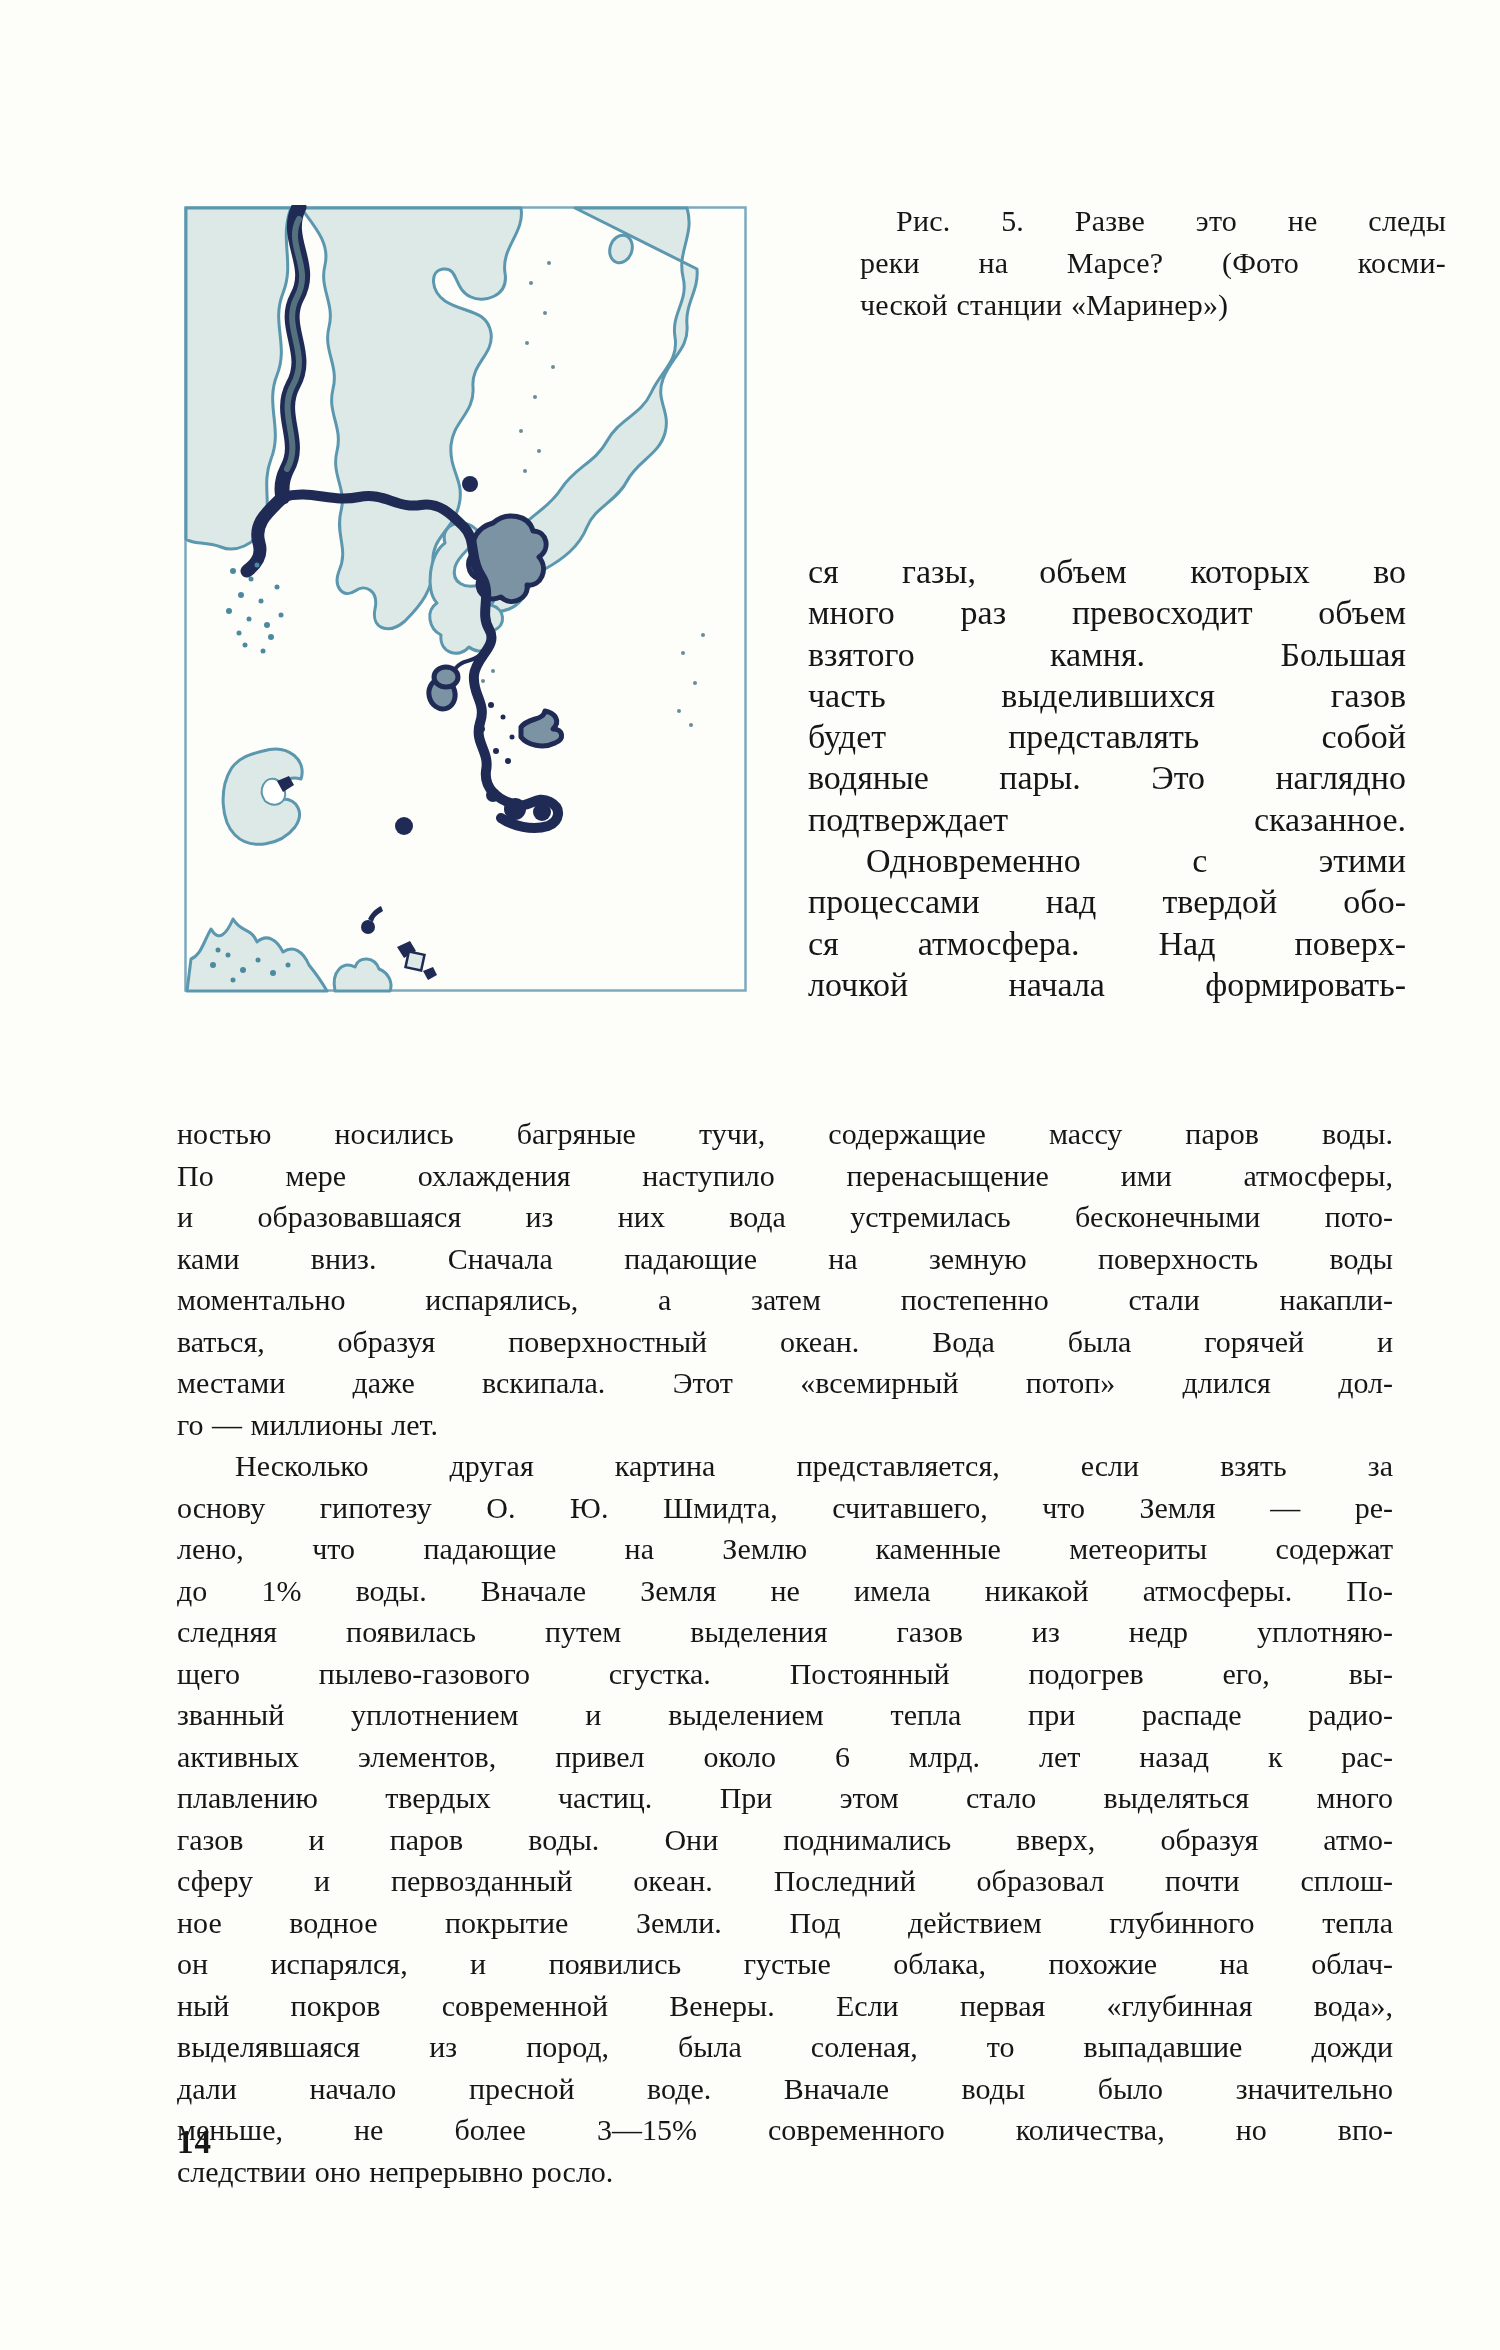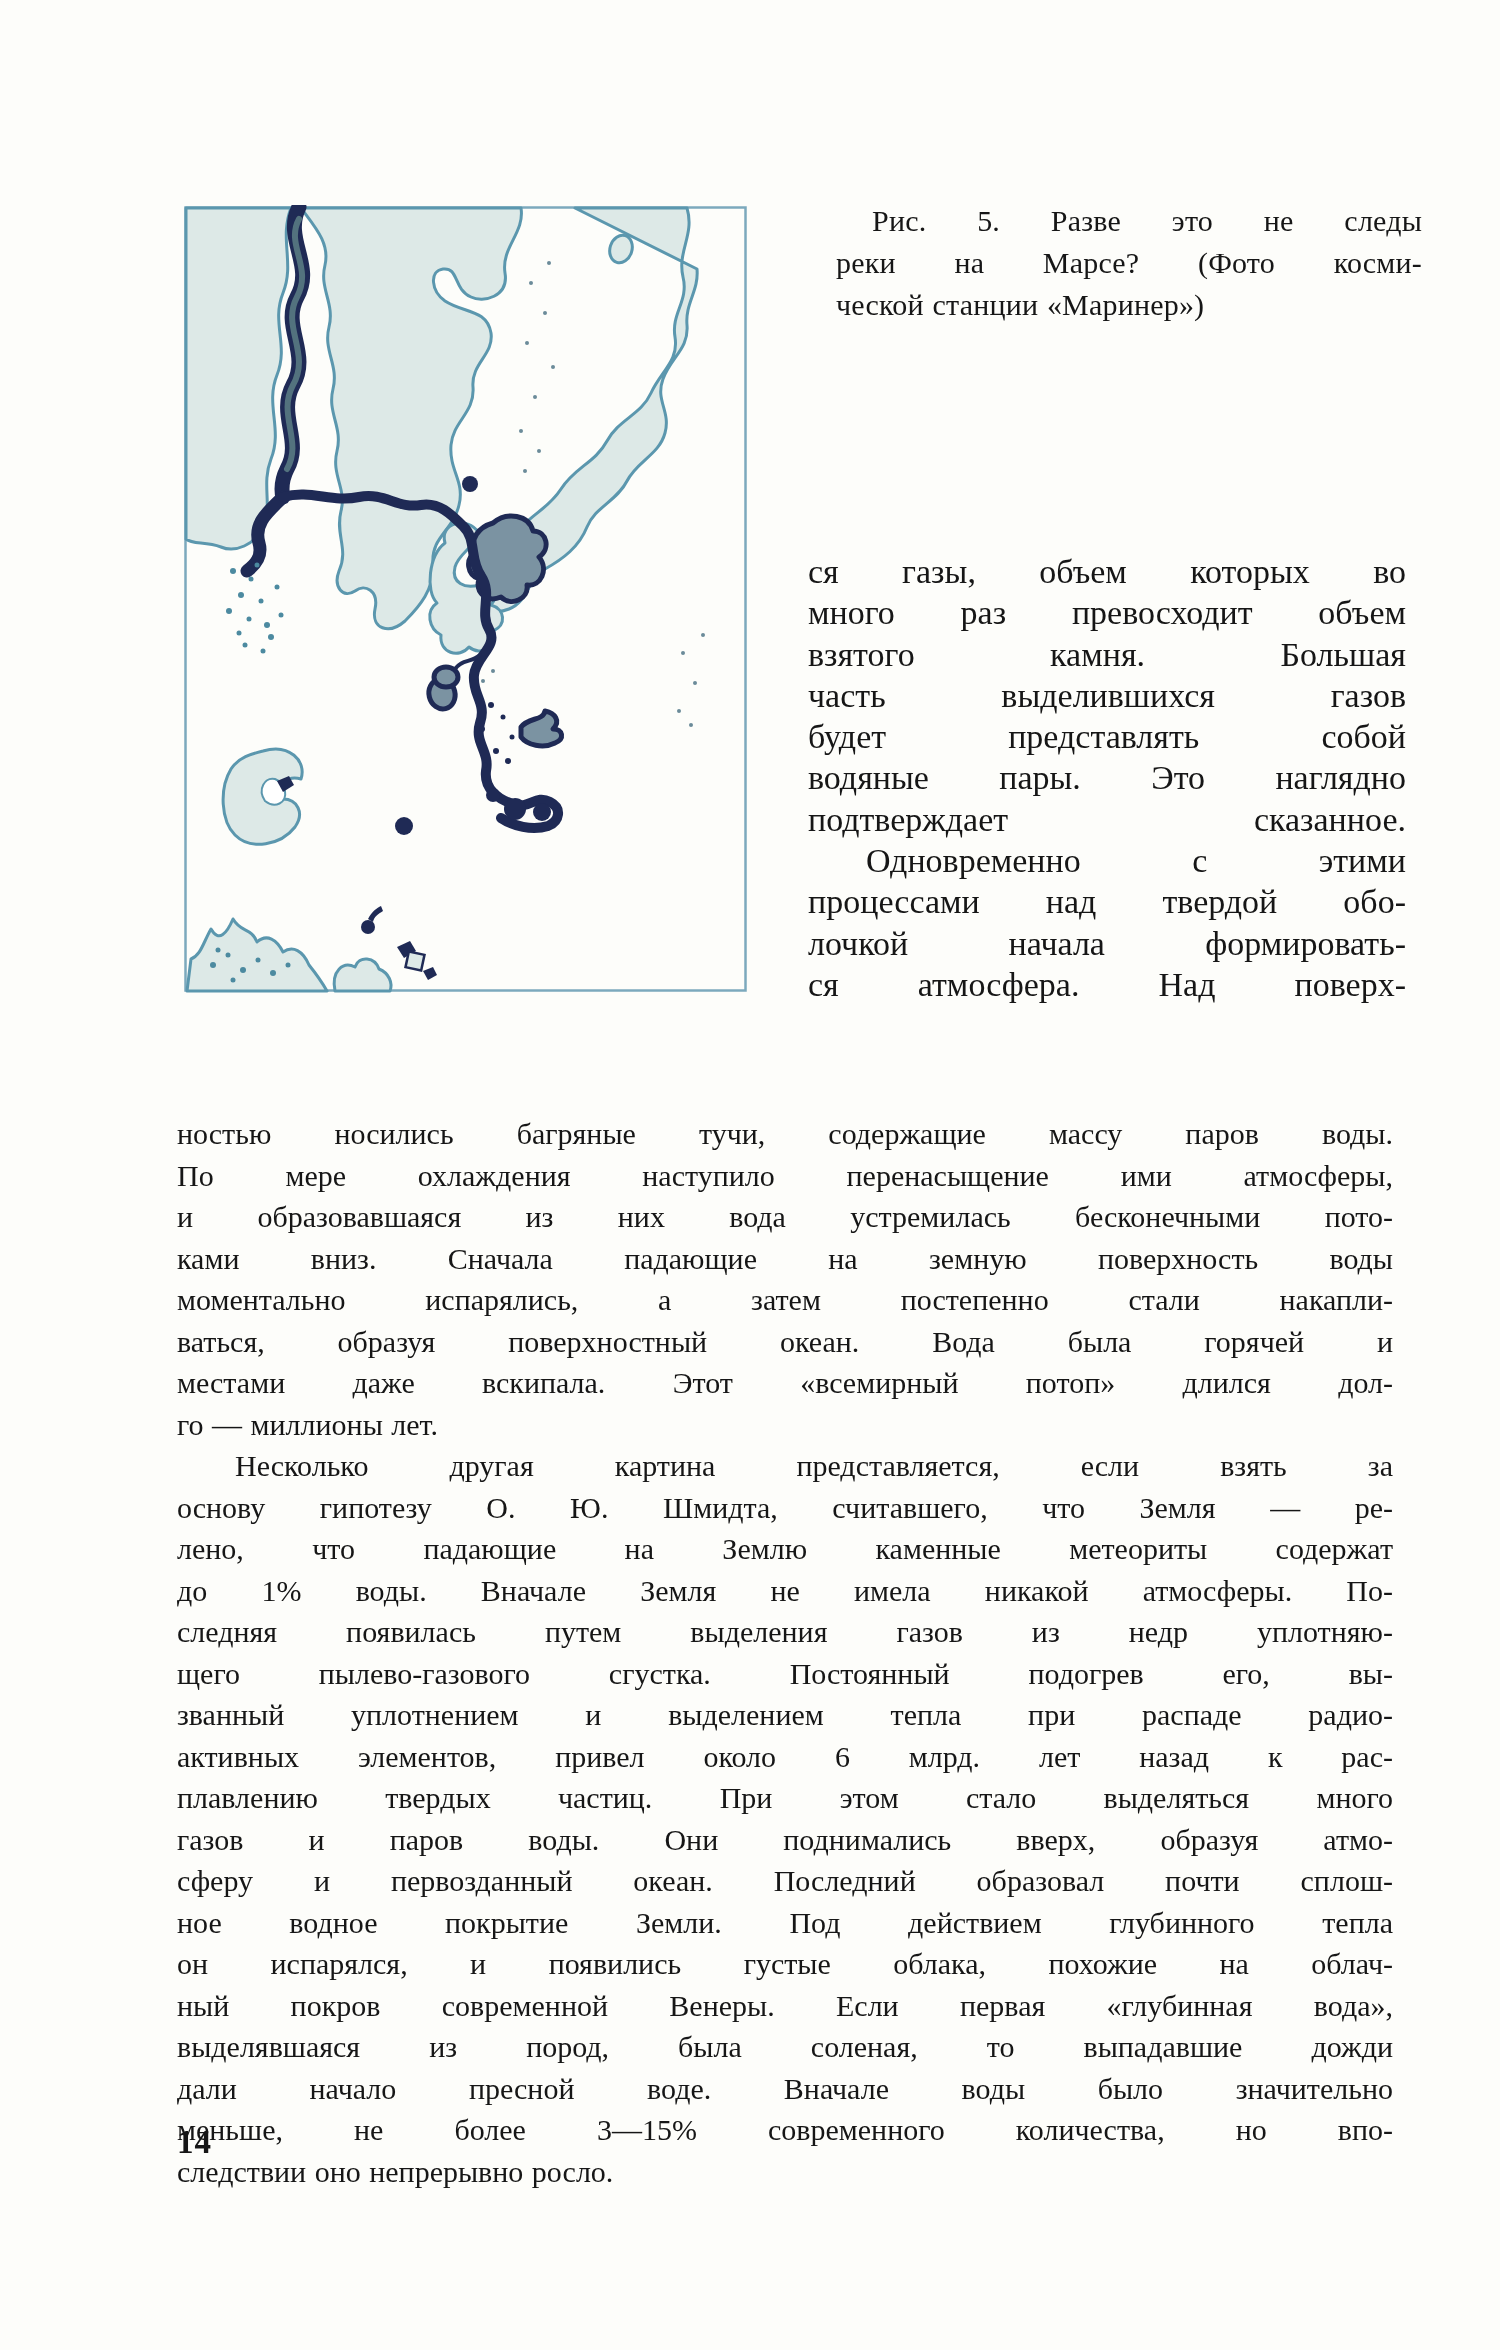--- a/index.html
+++ b/index.html
@@ -10,21 +10,21 @@
     background:#fdfdfa;
     overflow:hidden;
     font-family:"Liberation Serif","DejaVu Serif",serif;
     color:#161616;
   }
   
   .fig{position:absolute;left:183px;top:205px;width:565px;height:788px;}
   .fig svg{display:block;width:100%;height:100%;}
   
   .caption{
-    position:absolute;left:836px;top:200px;width:586px;
+    position:absolute;left:860px;top:200px;width:586px;
     font-size:30px;line-height:42px;letter-spacing:.2px;
   }
   
   .col{
     position:absolute;left:808px;top:551px;width:598px;
     font-size:34px;line-height:41.3px;font-family:Liberation Serif, serif;
   }
   
   .main{
     position:absolute;left:177px;top:1074px;width:1216px;
@@ -190,22 +190,22 @@
   <div class="col">
       <div class="tline">ся газы, объем которых во</div>
       <div class="tline">много раз превосходит объем</div>
       <div class="tline">взятого камня. Большая</div>
       <div class="tline">часть выделившихся газов</div>
       <div class="tline">будет представлять собой</div>
       <div class="tline">водяные пары. Это наглядно</div>
       <div class="tline">подтверждает сказанное.</div>
       <div class="tline indent">Одновременно с этими</div>
       <div class="tline">процессами над твердой обо-</div>
+      <div class="tline">ся атмосфера. Над поверх-</div>
       <div class="tline">лочкой начала формировать-</div>
-      <div class="tline">ся атмосфера. Над поверх-</div>
     </div>
 
   <div class="main">
       <div class="tline">ностью носились багряные тучи, содержащие массу паров воды.</div>
       <div class="tline">По мере охлаждения наступило перенасыщение ими атмосферы,</div>
       <div class="tline">и образовавшаяся из них вода устремилась бесконечными пото-</div>
       <div class="tline">ками вниз. Сначала падающие на земную поверхность воды</div>
       <div class="tline">моментально испарялись, а затем постепенно стали накапли-</div>
       <div class="tline">ваться, образуя поверхностный океан. Вода была горячей и</div>
       <div class="tline">местами даже вскипала. Этот «всемирный потоп» длился дол-</div>

